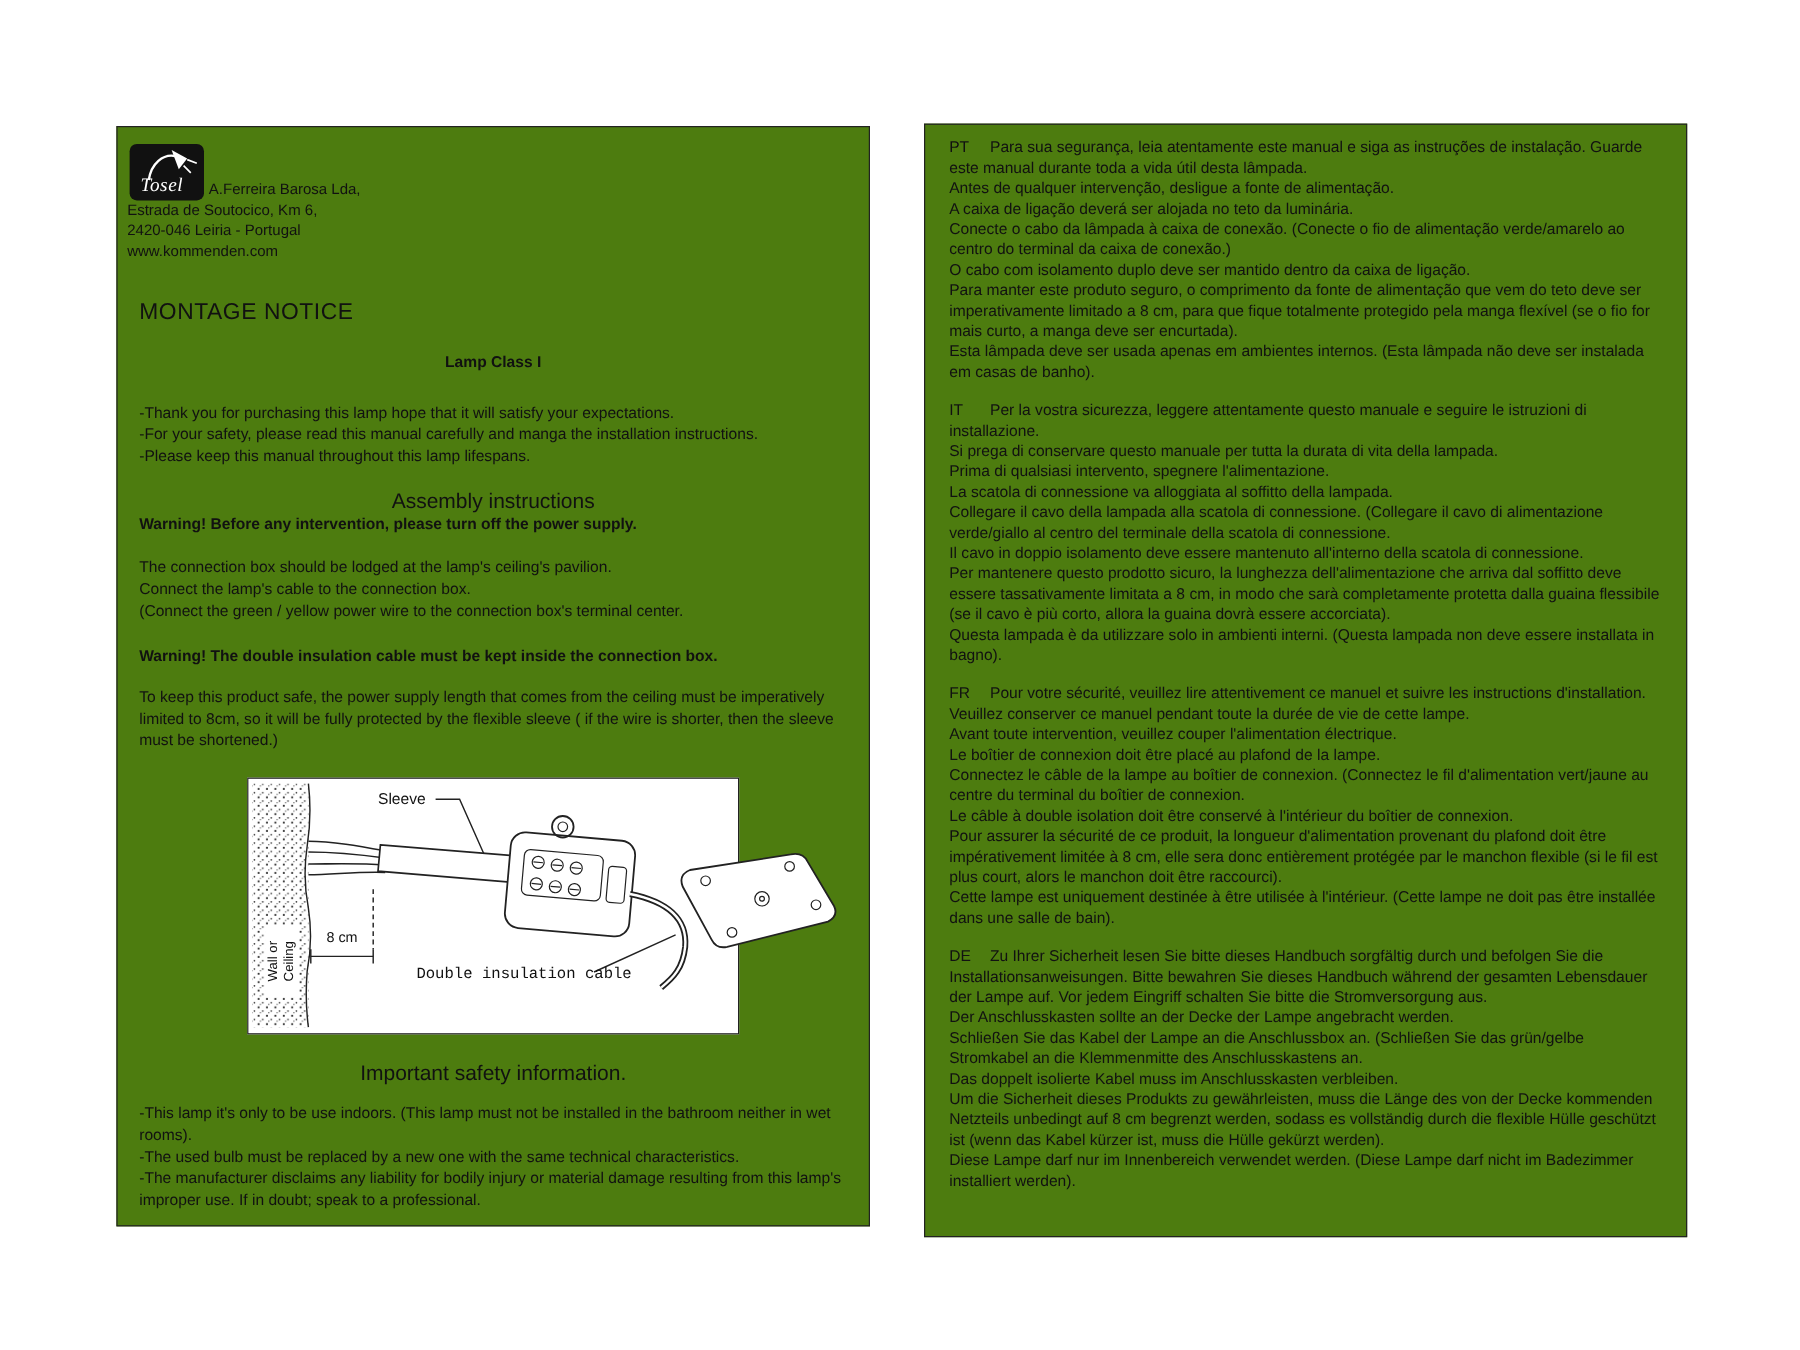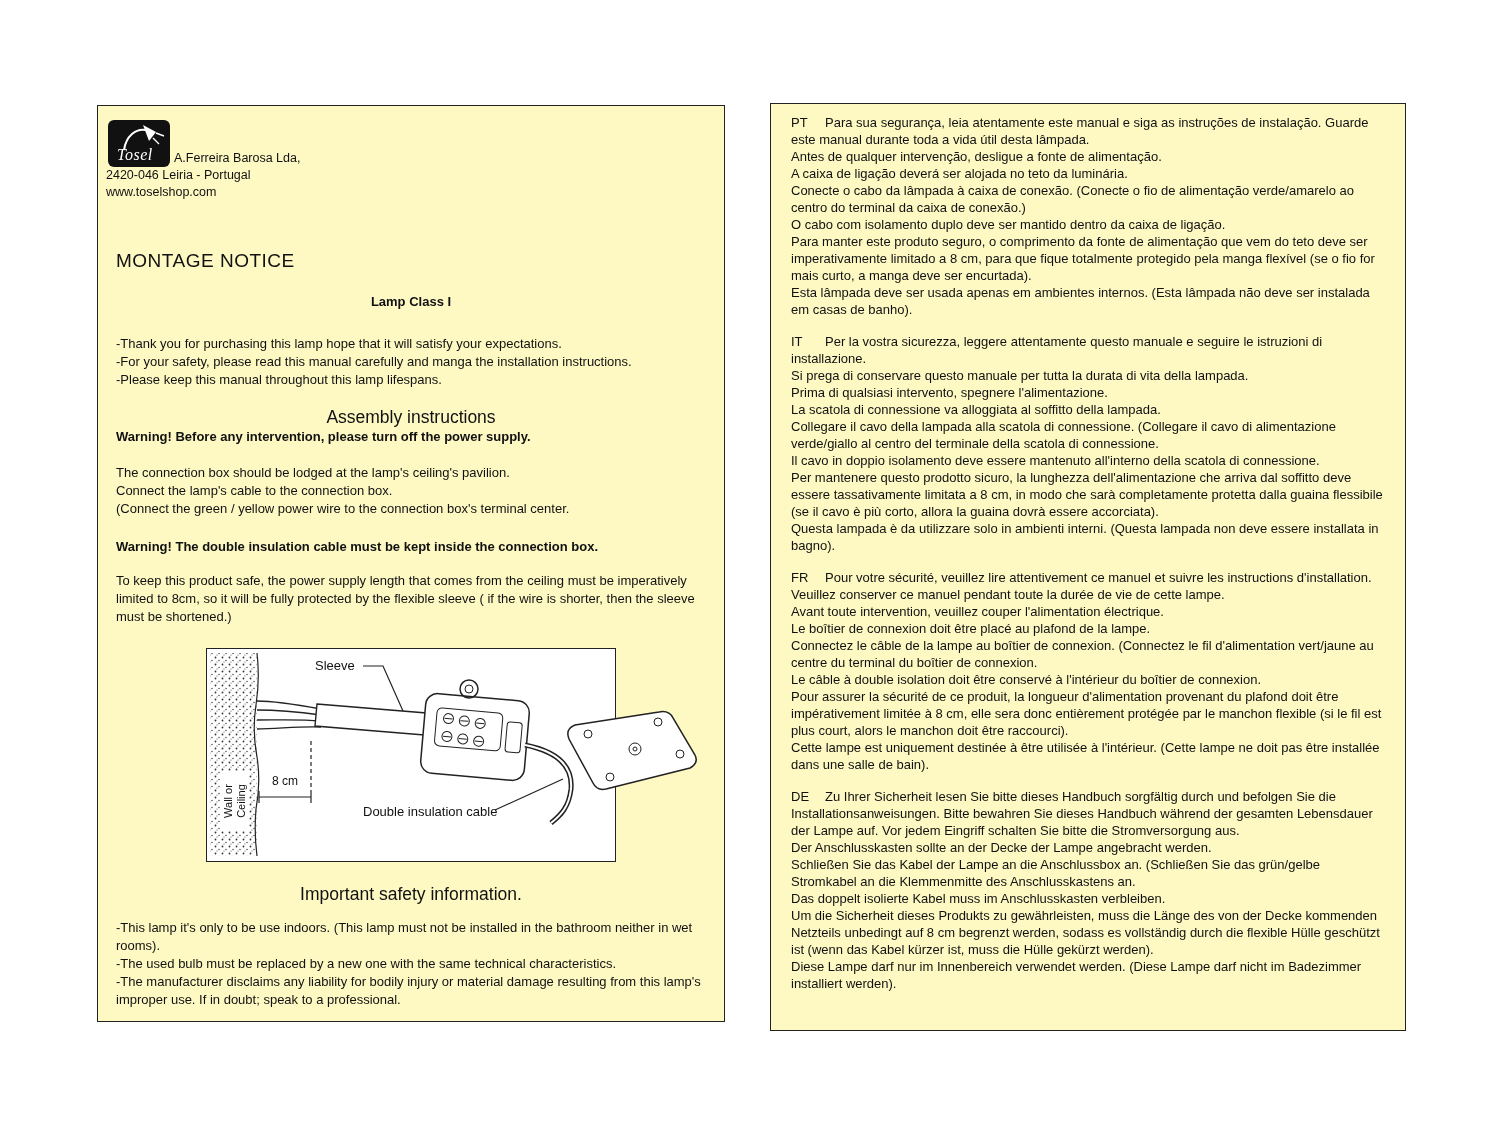--- a/index.html
+++ b/index.html
@@ -1,18 +1,18 @@
 <!DOCTYPE html>
 <html><head>
 <meta charset="utf-8">
 <style>
   html,body{margin:0;padding:0;background:#fff;}
   .page{position:relative;width:1500px;height:1125px;background:#ffffff;
         font-family:"Liberation Sans",sans-serif;color:#111;}
-  .panel{position:absolute;border:1.5px solid #222;background:#fef9c3;box-sizing:border-box;}
+  .panel{position:absolute;border:1.5px solid #222;background:#4d7c0f;box-sizing:border-box;}
   .left-panel{left:97px;top:105px;width:628px;height:917px;padding:12px 18px;}
   .right-panel{left:770px;top:103px;width:636px;height:928px;padding:10px 18px 10px 20px;}
 
   
   .lp-header{position:relative;min-height:108px;margin-left:-10px;}
   .logo{position:absolute;top:2px;left:2px;width:62px;height:47px;background:#111;
         border-radius:6px;}
   .logo-text{position:absolute;left:9px;bottom:3px;color:#fff;font-family:"Liberation Serif",serif;
         font-size:16px;font-style:italic;letter-spacing:.5px;}
   .logo-icon{position:absolute;left:0;top:0;}
@@ -34,21 +34,21 @@
   .mt-safety{margin-top:14px;}
   .safety-heading{margin-top:22px;}
 
   
   .diagram{position:relative;width:410px;height:214px;border:1.5px solid #222;
            margin:22px auto 0;box-sizing:border-box;background:#fff;}
   .diagram svg{position:absolute;left:0;top:0;}
   .dg-label{position:absolute;font-size:13px;color:#111;}
   .sleeve-label{left:108px;top:9px;}
   .dim-label{left:54px;top:125px;width:48px;text-align:center;font-size:12px;}
-  .cable-label{left:156px;top:155px;}
+  .cable-label{left:140px;top:155px;font-family:Liberation Mono, monospace;}
   .wall-label{left:-2px;top:138px;width:60px;text-align:center;font-size:11px;line-height:13px;
               transform:rotate(-90deg);background:#fff;padding:1px 0;}
 
   
   .lang-section{margin:0 0 15px 0;font-size:13px;line-height:17px;}
   .lang-code{display:inline-block;min-width:34px;}
   .lang-text{white-space:pre-line;}
 </style>
 </head>
 <body>
@@ -60,22 +60,23 @@
     <div class="lp-header">
       <div class="logo">
         <svg class="logo-icon" width="62" height="34" viewBox="0 0 62 34">
           <path d="M16 30 C18 16 28 8 38 10" stroke="#fff" stroke-width="2" fill="none"></path>
           <path d="M35 5 l13 7 -7 9 z" fill="#fff"></path>
           <path d="M45 18 l6 6 M48 13 l8 3" stroke="#fff" stroke-width="1.4"></path>
         </svg>
         <span class="logo-text">Tosel</span>
       </div>
       <div class="addr addr-first">A.Ferreira Barosa Lda,</div>
+      <div class="addr">Estrada de Soutocico, Km 6,</div>
       <div class="addr">2420-046 Leiria - Portugal</div>
-      <div class="addr">www.toselshop.com</div>
+      <div class="addr">www.kommenden.com</div>
     </div>
 
     <h1 class="title">MONTAGE NOTICE</h1>
     <h2 class="subtitle">Lamp Class I</h2>
 
     <div class="body pre mt-intro">-Thank you for purchasing this lamp hope that it will satisfy your expectations.
 -For your safety, please read this manual carefully and manga the installation instructions.
 -Please keep this manual throughout this lamp lifespans.</div>
 
     <h3 class="section-heading">Assembly instructions</h3>

